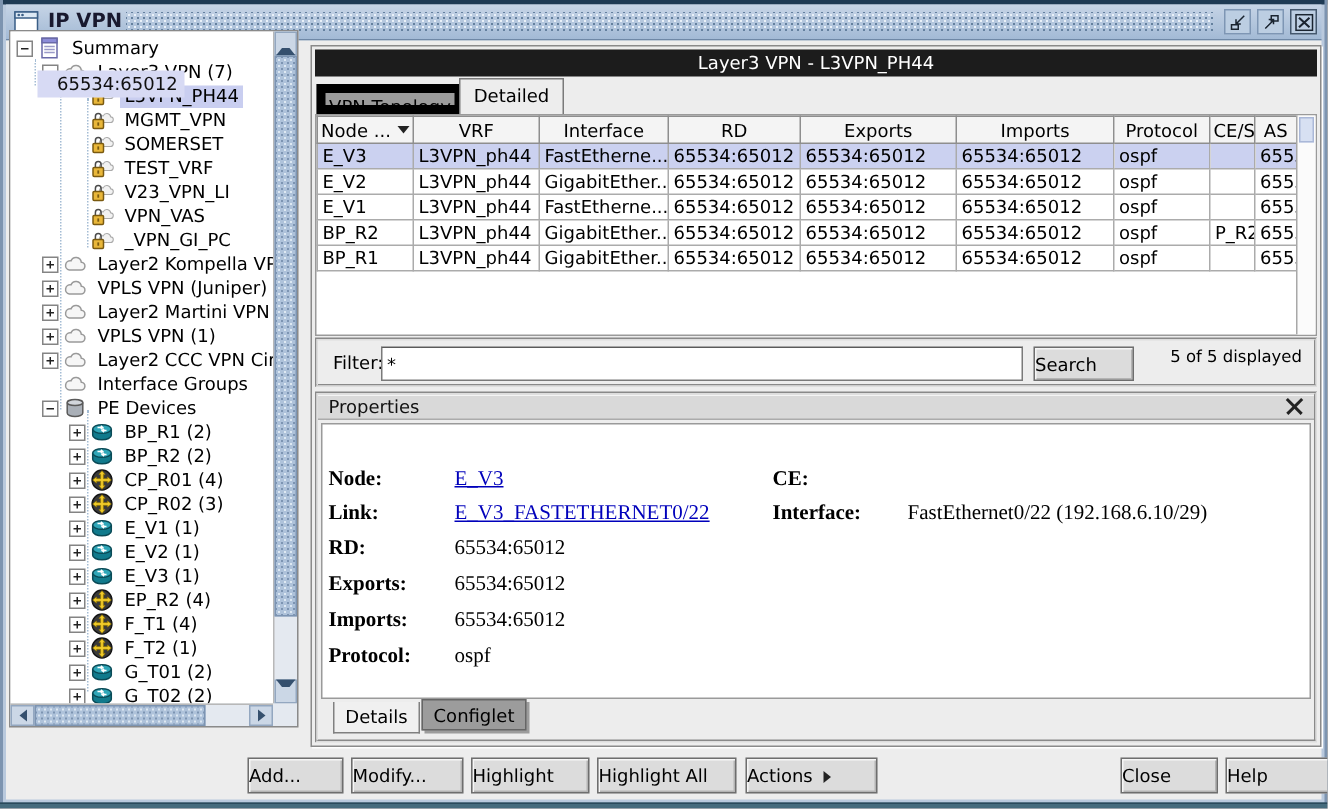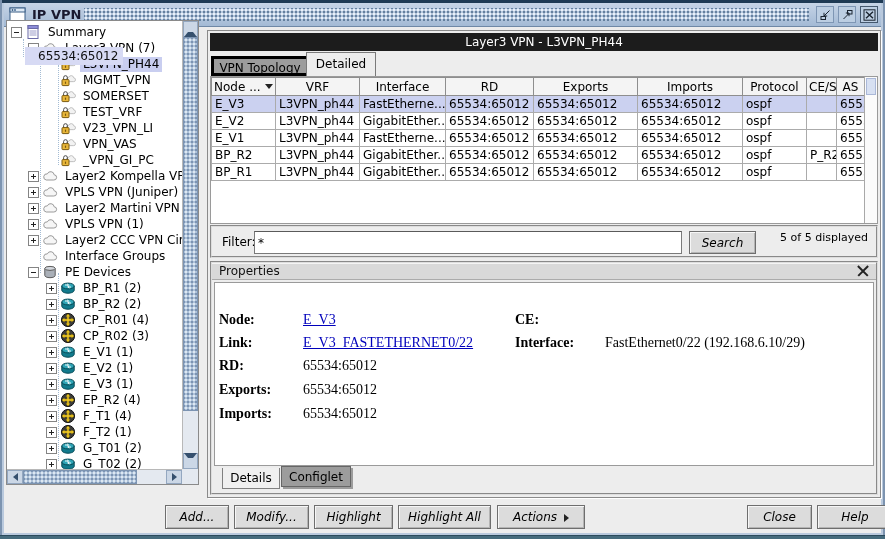--- a/index.html
+++ b/index.html
@@ -68,39 +68,39 @@
             background-size:4px 4px; background-position:0 0,2px 2px; }
   .sb-corner { position:absolute; right:0; bottom:0; width:16px; height:15px; background:#E4E9F0; }
 
   
   .detail-panel { position:absolute; left:207px; top:30px; width:674px; height:468px;
                   background:#EDEDED; border:1px solid #8A8A8A; box-shadow:1px 1px 0 #FFFFFF; }
   .detail-header { position:absolute; left:2px; right:2px; top:2px; height:18px; background:#1C1C1C;
                    color:#FFFFFF; font-size:12px; text-align:center; line-height:18px; }
   .tabs { position:absolute; left:3px; top:21px; height:24px; right:3px; }
   .tab { position:absolute; font-size:12px; text-align:center; }
-  .tab.unsel { left:0; top:4px; width:98px; height:20px; line-height:19px; background:#9C9C9C; border:3px solid #000000; color:#000; }
+  .tab.unsel { left:0; top:4px; width:98px; height:20px; line-height:19px; background:#9C9C9C; border:6px solid #000000; color:#000; }
   .tab.sel   { left:95px; top:0; width:70px; height:24px; line-height:22px; background:#EDEDED; border:1px solid #7A7A7A; border-bottom:none; }
 
   .table-wrap { position:absolute; left:2px; right:2px; top:45px; height:148px; background:#FFFFFF; border:1px solid #9A9A9A; }
   table.grid { border-collapse:collapse; table-layout:fixed; width:653px; }
   table.grid th { background:#F4F4F4; border:1px solid #8E8E8E; font-size:12px; font-weight:normal; height:18px; padding:0 2px; text-align:center; overflow:hidden; white-space:nowrap; }
   table.grid td { border:1px solid #ABABAB; font-size:12px; height:17px; padding:0 3px; overflow:hidden; white-space:nowrap; background:#fff; }
   tr.rsel td { background:#CBD1F0; }
   .th-node { display:flex; align-items:center; justify-content:space-between; }
   .sortarrow { width:0; height:0; border-left:4px solid transparent; border-right:4px solid transparent; border-top:5px solid #222; margin-left:2px; }
   .tvscroll { position:absolute; right:0; top:0; bottom:0; width:13px; border-left:1px solid #A8A8A8; background:#FBFBFB; }
   .tvthumb { margin:1px; height:17px; background:#D7E0F2; border:1px solid #AAB8D8; }
 
   .filter-strip { position:absolute; left:2px; right:2px; top:194px; height:33px; border:2px groove #DDDDDD; }
   .filter-label { position:absolute; left:10px; top:8px; font-size:12px; }
   .filter-input { position:absolute; left:42px; top:4px; width:428px; height:23px; border:1px solid #7A7A7A;
                   border-top-color:#5A5A5A; font-size:12px; font-family:"DejaVu Sans",sans-serif; padding:0 3px; background:#fff; }
   .btn { background:#DCDCDC; border:1px solid #6E6E6E; font-size:12px; font-family:"DejaVu Sans",sans-serif; color:#000;
-         box-shadow:inset 1px 1px 0 #F6F6F6, inset -1px -1px 0 #B4B4B4; text-align:center;font-style:italic; }
+         box-shadow:inset 1px 1px 0 #F6F6F6, inset -1px -1px 0 #B4B4B4; text-align:left; }
   .search-btn { position:absolute; left:477px; top:4px; width:67px; height:23px; }
   .filter-status { position:absolute; right:8px; top:4px; font-size:11px; }
 
   
   .props { position:absolute; left:2px; right:2px; top:230px; height:234px; background:#EDEDED; border:2px groove #DDDDDD; }
   .props-header { position:absolute; left:0; right:0; top:0; height:17px; background:#D9D9D9; border-bottom:1px solid #ABABAB;
                   box-shadow:inset 0 1px 0 #F4F4F4; display:flex; align-items:center; padding:0 7px; }
   .props-title { font-size:12px; color:#111; }
   .props-close { margin-left:auto; width:12px; height:12px; position:relative; cursor:default; }
   .props-close::before, .props-close::after { content:""; position:absolute; left:-1px; right:-1px; top:5px; height:1.5px; background:#222; }
@@ -611,20 +611,23 @@
         </div>
         <div class="prow" style="top:73px;">
           <span class="plabel">RD:</span><span class="pvalue">65534:65012</span>
         </div>
         <div class="prow" style="top:97px;">
           <span class="plabel">Exports:</span><span class="pvalue">65534:65012</span>
         </div>
         <div class="prow" style="top:121px;">
           <span class="plabel">Imports:</span><span class="pvalue">65534:65012</span>
         </div>
+        <div class="prow" style="top:145px;">
+          <span class="plabel">Protocol:</span><span class="pvalue">ospf</span>
+        </div>
       </div>
       <div class="ptabs">
         <span class="ptab sel">Details</span>
         <span class="ptab unsel">Configlet</span>
       </div>
     </div>
   </div>
 
   <button class="btn fbtn" style="left:165px; width:64px;">Add...</button>
   <button class="btn fbtn" style="left:234px; width:75px;">Modify...</button>

